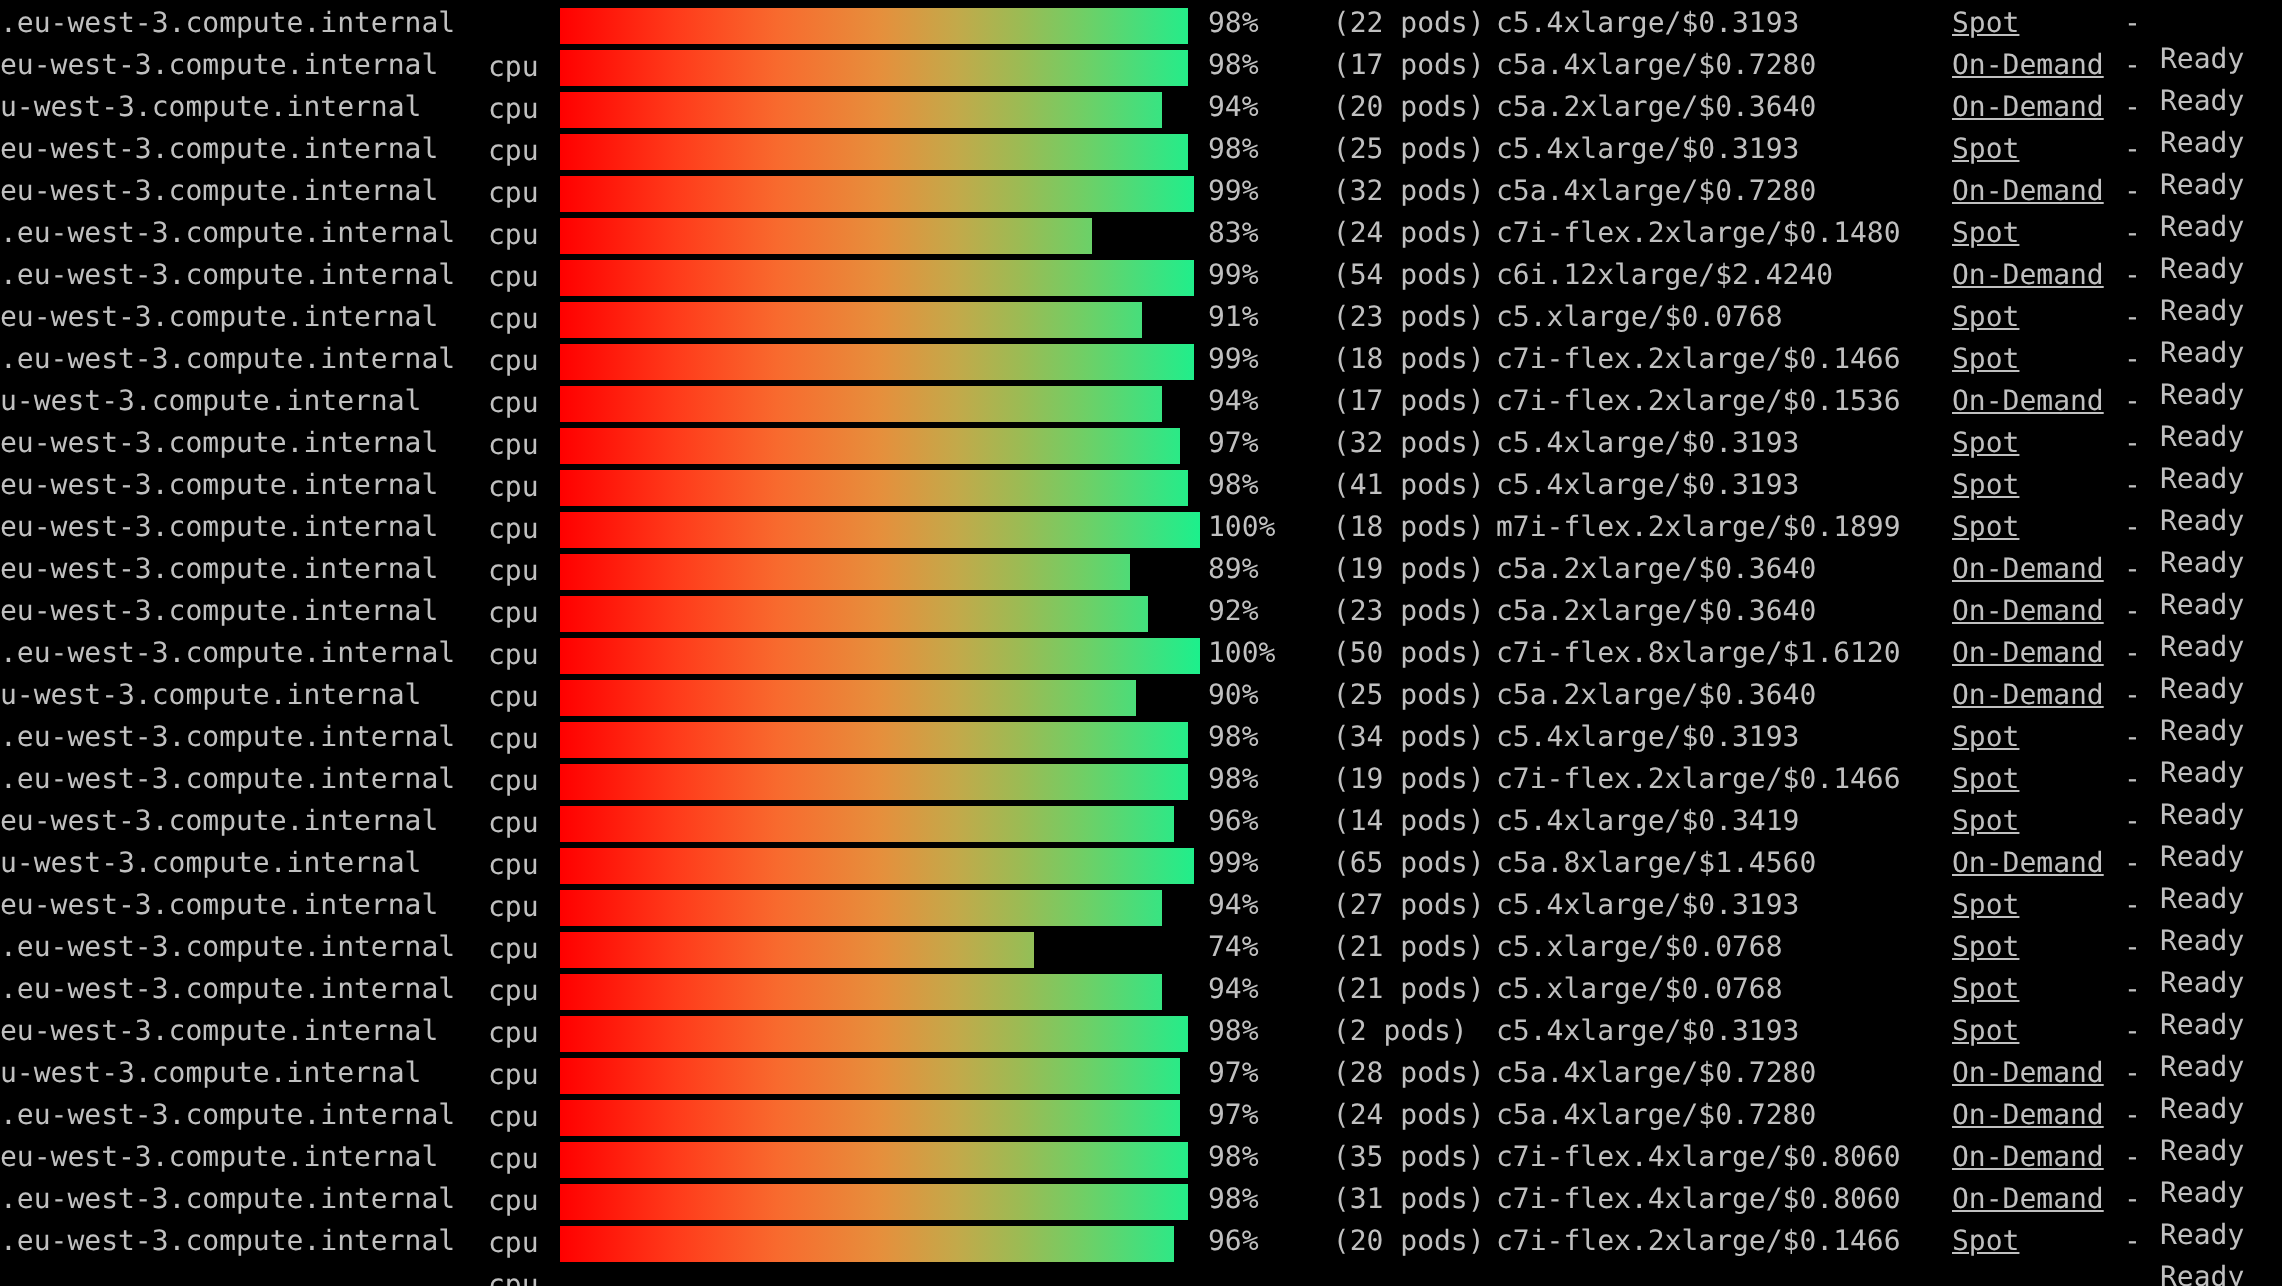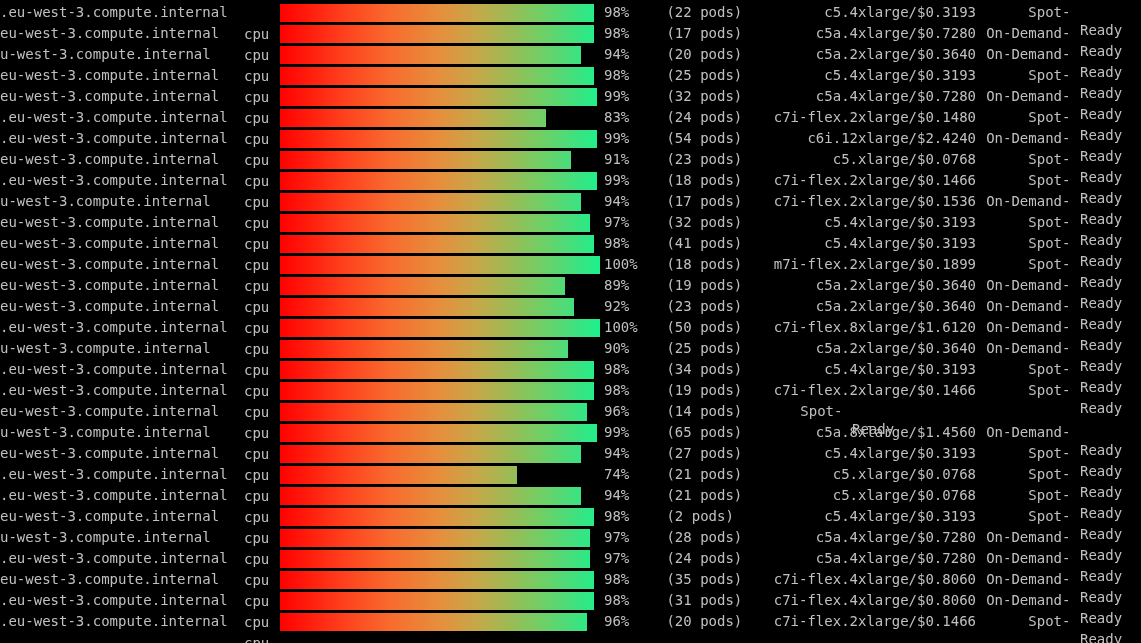--- a/index.html
+++ b/index.html
@@ -62,25 +62,26 @@
     width: 52px;
     text-align: left;
   }
   .pods {
     width: 90px;
     text-align: left;
     padding-left: 2px;
   }
   .itype {
     width: 228px;
-    text-align: right;
+    text-align: left;
   }
   .lifecycle {
     width: 86px;
-    text-align: right;
+    text-align: left;
+    text-decoration: underline;
   }
   .dash {
     width: 18px;
     text-align: left;
   }
   .status {
     text-align: left;
     margin-top: 36px;
   }
 </style>
@@ -100,21 +101,21 @@
     <div class="row"><span class="host">u-west-3.compute.internal</span><span class="metric">cpu</span><span class="bar-wrap"><span class="bar-fill" style="width: 300.8px;"></span></span><span class="pct">94%</span><span class="pods"> (17 pods)</span><span class="itype">c7i-flex.2xlarge/$0.1536</span><span class="lifecycle">On-Demand</span><span class="dash">-</span><span class="status">Ready</span></div>
     <div class="row"><span class="host">eu-west-3.compute.internal</span><span class="metric">cpu</span><span class="bar-wrap"><span class="bar-fill" style="width: 310.4px;"></span></span><span class="pct">97%</span><span class="pods"> (32 pods)</span><span class="itype">c5.4xlarge/$0.3193</span><span class="lifecycle">Spot</span><span class="dash">-</span><span class="status">Ready</span></div>
     <div class="row"><span class="host">eu-west-3.compute.internal</span><span class="metric">cpu</span><span class="bar-wrap"><span class="bar-fill" style="width: 313.6px;"></span></span><span class="pct">98%</span><span class="pods"> (41 pods)</span><span class="itype">c5.4xlarge/$0.3193</span><span class="lifecycle">Spot</span><span class="dash">-</span><span class="status">Ready</span></div>
     <div class="row"><span class="host">eu-west-3.compute.internal</span><span class="metric">cpu</span><span class="bar-wrap"><span class="bar-fill" style="width: 320px;"></span></span><span class="pct">100%</span><span class="pods"> (18 pods)</span><span class="itype">m7i-flex.2xlarge/$0.1899</span><span class="lifecycle">Spot</span><span class="dash">-</span><span class="status">Ready</span></div>
     <div class="row"><span class="host">eu-west-3.compute.internal</span><span class="metric">cpu</span><span class="bar-wrap"><span class="bar-fill" style="width: 284.8px;"></span></span><span class="pct">89%</span><span class="pods"> (19 pods)</span><span class="itype">c5a.2xlarge/$0.3640</span><span class="lifecycle">On-Demand</span><span class="dash">-</span><span class="status">Ready</span></div>
     <div class="row"><span class="host">eu-west-3.compute.internal</span><span class="metric">cpu</span><span class="bar-wrap"><span class="bar-fill" style="width: 294.4px;"></span></span><span class="pct">92%</span><span class="pods"> (23 pods)</span><span class="itype">c5a.2xlarge/$0.3640</span><span class="lifecycle">On-Demand</span><span class="dash">-</span><span class="status">Ready</span></div>
     <div class="row"><span class="host">.eu-west-3.compute.internal</span><span class="metric">cpu</span><span class="bar-wrap"><span class="bar-fill" style="width: 320px;"></span></span><span class="pct">100%</span><span class="pods"> (50 pods)</span><span class="itype">c7i-flex.8xlarge/$1.6120</span><span class="lifecycle">On-Demand</span><span class="dash">-</span><span class="status">Ready</span></div>
     <div class="row"><span class="host">u-west-3.compute.internal</span><span class="metric">cpu</span><span class="bar-wrap"><span class="bar-fill" style="width: 288px;"></span></span><span class="pct">90%</span><span class="pods"> (25 pods)</span><span class="itype">c5a.2xlarge/$0.3640</span><span class="lifecycle">On-Demand</span><span class="dash">-</span><span class="status">Ready</span></div>
     <div class="row"><span class="host">.eu-west-3.compute.internal</span><span class="metric">cpu</span><span class="bar-wrap"><span class="bar-fill" style="width: 313.6px;"></span></span><span class="pct">98%</span><span class="pods"> (34 pods)</span><span class="itype">c5.4xlarge/$0.3193</span><span class="lifecycle">Spot</span><span class="dash">-</span><span class="status">Ready</span></div>
     <div class="row"><span class="host">.eu-west-3.compute.internal</span><span class="metric">cpu</span><span class="bar-wrap"><span class="bar-fill" style="width: 313.6px;"></span></span><span class="pct">98%</span><span class="pods"> (19 pods)</span><span class="itype">c7i-flex.2xlarge/$0.1466</span><span class="lifecycle">Spot</span><span class="dash">-</span><span class="status">Ready</span></div>
-    <div class="row"><span class="host">eu-west-3.compute.internal</span><span class="metric">cpu</span><span class="bar-wrap"><span class="bar-fill" style="width: 307.2px;"></span></span><span class="pct">96%</span><span class="pods"> (14 pods)</span><span class="lifecycle">Spot</span><span class="dash">-</span><span class="status">Ready</span></div>
+    <div class="row"><span class="host">eu-west-3.compute.internal</span><span class="metric">cpu</span><span class="bar-wrap"><span class="bar-fill" style="width: 307.2px;"></span></span><span class="pct">96%</span><span class="pods"> (14 pods)</span><span class="itype">c5.4xlarge/$0.3419</span><span class="lifecycle">Spot</span><span class="dash">-</span><span class="status">Ready</span></div>
     <div class="row"><span class="host">u-west-3.compute.internal</span><span class="metric">cpu</span><span class="bar-wrap"><span class="bar-fill" style="width: 316.8px;"></span></span><span class="pct">99%</span><span class="pods"> (65 pods)</span><span class="itype">c5a.8xlarge/$1.4560</span><span class="lifecycle">On-Demand</span><span class="dash">-</span><span class="status">Ready</span></div>
     <div class="row"><span class="host">eu-west-3.compute.internal</span><span class="metric">cpu</span><span class="bar-wrap"><span class="bar-fill" style="width: 300.8px;"></span></span><span class="pct">94%</span><span class="pods"> (27 pods)</span><span class="itype">c5.4xlarge/$0.3193</span><span class="lifecycle">Spot</span><span class="dash">-</span><span class="status">Ready</span></div>
     <div class="row"><span class="host">.eu-west-3.compute.internal</span><span class="metric">cpu</span><span class="bar-wrap"><span class="bar-fill" style="width: 236.8px;"></span></span><span class="pct">74%</span><span class="pods"> (21 pods)</span><span class="itype">c5.xlarge/$0.0768</span><span class="lifecycle">Spot</span><span class="dash">-</span><span class="status">Ready</span></div>
     <div class="row"><span class="host">.eu-west-3.compute.internal</span><span class="metric">cpu</span><span class="bar-wrap"><span class="bar-fill" style="width: 300.8px;"></span></span><span class="pct">94%</span><span class="pods"> (21 pods)</span><span class="itype">c5.xlarge/$0.0768</span><span class="lifecycle">Spot</span><span class="dash">-</span><span class="status">Ready</span></div>
     <div class="row"><span class="host">eu-west-3.compute.internal</span><span class="metric">cpu</span><span class="bar-wrap"><span class="bar-fill" style="width: 313.6px;"></span></span><span class="pct">98%</span><span class="pods"> (2 pods)</span><span class="itype">c5.4xlarge/$0.3193</span><span class="lifecycle">Spot</span><span class="dash">-</span><span class="status">Ready</span></div>
     <div class="row"><span class="host">u-west-3.compute.internal</span><span class="metric">cpu</span><span class="bar-wrap"><span class="bar-fill" style="width: 310.4px;"></span></span><span class="pct">97%</span><span class="pods"> (28 pods)</span><span class="itype">c5a.4xlarge/$0.7280</span><span class="lifecycle">On-Demand</span><span class="dash">-</span><span class="status">Ready</span></div>
     <div class="row"><span class="host">.eu-west-3.compute.internal</span><span class="metric">cpu</span><span class="bar-wrap"><span class="bar-fill" style="width: 310.4px;"></span></span><span class="pct">97%</span><span class="pods"> (24 pods)</span><span class="itype">c5a.4xlarge/$0.7280</span><span class="lifecycle">On-Demand</span><span class="dash">-</span><span class="status">Ready</span></div>
     <div class="row"><span class="host">eu-west-3.compute.internal</span><span class="metric">cpu</span><span class="bar-wrap"><span class="bar-fill" style="width: 313.6px;"></span></span><span class="pct">98%</span><span class="pods"> (35 pods)</span><span class="itype">c7i-flex.4xlarge/$0.8060</span><span class="lifecycle">On-Demand</span><span class="dash">-</span><span class="status">Ready</span></div>
     <div class="row"><span class="host">.eu-west-3.compute.internal</span><span class="metric">cpu</span><span class="bar-wrap"><span class="bar-fill" style="width: 313.6px;"></span></span><span class="pct">98%</span><span class="pods"> (31 pods)</span><span class="itype">c7i-flex.4xlarge/$0.8060</span><span class="lifecycle">On-Demand</span><span class="dash">-</span><span class="status">Ready</span></div>
     <div class="row"><span class="host">.eu-west-3.compute.internal</span><span class="metric">cpu</span><span class="bar-wrap"><span class="bar-fill" style="width: 307.2px;"></span></span><span class="pct">96%</span><span class="pods"> (20 pods)</span><span class="itype">c7i-flex.2xlarge/$0.1466</span><span class="lifecycle">Spot</span><span class="dash">-</span><span class="status">Ready</span></div>

